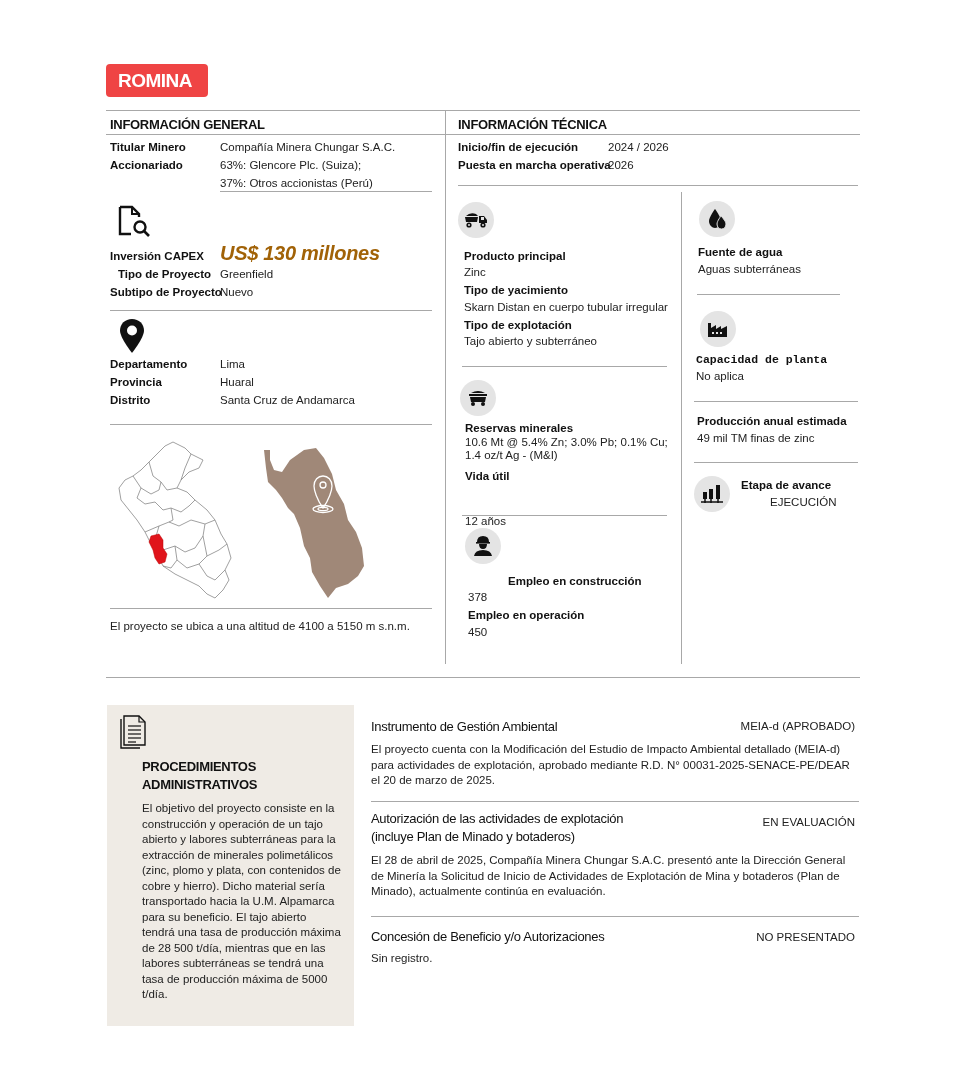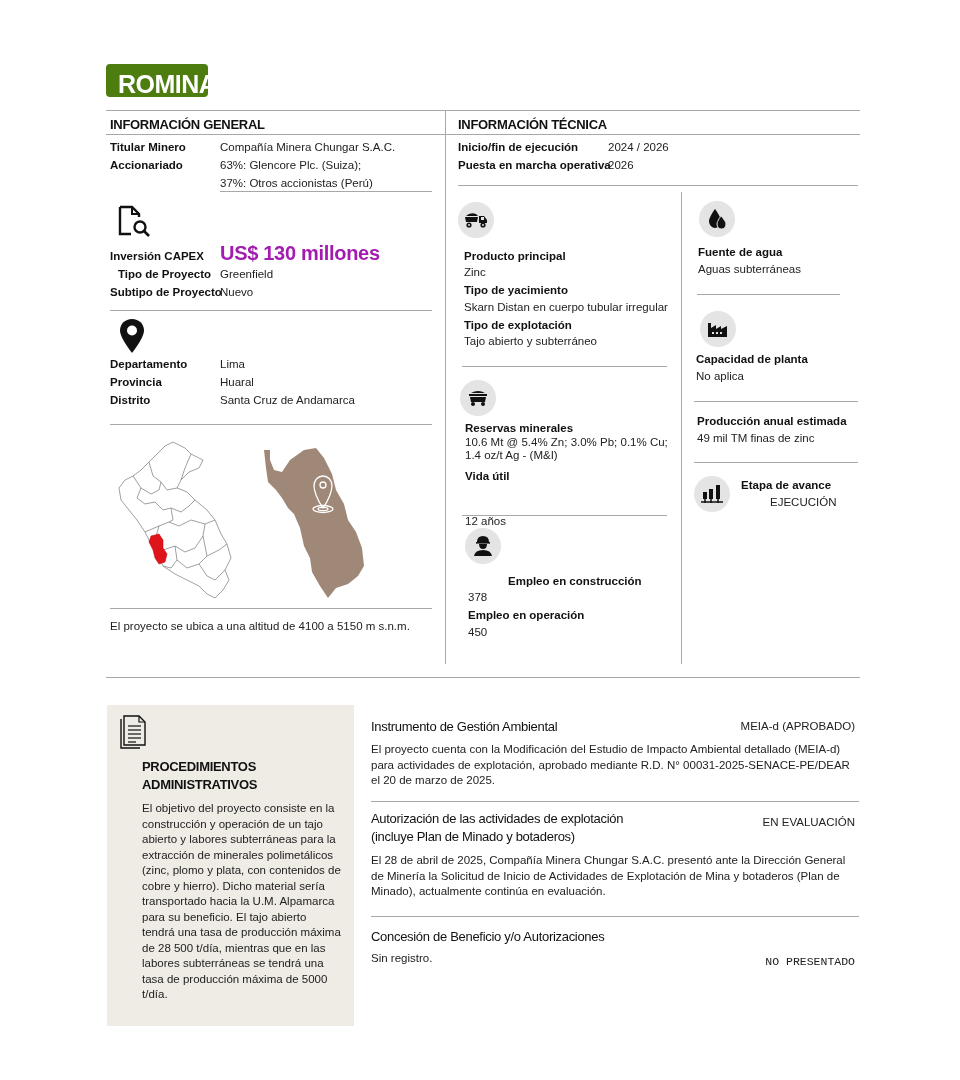--- a/index.html
+++ b/index.html
@@ -1,26 +1,26 @@
 <!DOCTYPE html>
 <html><head>
 <meta charset="utf-8">
 <style>
   * { box-sizing: border-box; margin: 0; padding: 0; }
   html, body { width: 960px; height: 1080px; background: #ffffff; overflow: hidden; }
   body { position: relative; font-family: "Liberation Sans", sans-serif; color: #1a1a1a; font-size: 11.5px; }
   .abs { position: absolute; }
-  .tag { left: 106px; top: 64px; width: 102px; height: 33px; background: #4d7c0f; border-radius: 4px;
-         color: #fff; font-weight: bold; font-size: 25px; letter-spacing: -0.5px; padding: 6px 0 0 12px; }
+  .tag { left: 106px; top: 64px; width: 102px; height: 33px; background: #ef4444; border-radius: 4px;
+         color: #fff; font-weight: bold; font-size: 19px; letter-spacing: -0.5px; padding: 6px 0 0 12px; }
   .hline { height: 1px; background: #a8a8a8; }
   .vline { width: 1px; background: #a8a8a8; }
   .sec-title { font-weight: bold; font-size: 13px; letter-spacing: -0.3px; color: #111; }
   .lbl { font-weight: bold; font-size: 11.5px; color: #111; }
   .val { font-size: 11.5px; color: #222; }
-  .big { font-weight: bold; font-size: 20px; letter-spacing: -0.3px; color: #a21caf; }
+  .big { font-weight: bold; font-size: 20px; letter-spacing: -0.3px; color: #a16207; font-style: italic; }
   .circle { width: 36px; height: 36px; border-radius: 50%; background: #e4e4e4; display: flex; align-items: center; justify-content: center; }
   .proc-box { left: 107px; top: 705px; width: 247px; height: 321px; background: #efebe5; }
   .proc-text { font-size: 11.5px; line-height: 15.5px; color: #222; }
   .item-title { font-weight: normal; font-size: 13px; letter-spacing: -0.3px; color: #111; line-height: 18px; }
   .item-status { font-size: 11.5px; color: #222; text-align: right; }
   .item-body { font-size: 11.5px; line-height: 15.5px; color: #222; }
 </style>
 </head>
 <body>
 
@@ -176,21 +176,21 @@
 <div class="abs hline" style="left:697px; top:294px; width:143px;"></div>
 
 <div class="abs circle" style="left:700px; top:311px;">
   <svg width="22" height="18" viewBox="0 0 22 18">
     <path d="M1 17 V3 H4 V8 L9 5 V9 L14 6 V9 L20 6 V17 Z" fill="#111"></path>
     <rect x="5" y="12" width="2" height="2" fill="#e4e4e4"></rect>
     <rect x="9" y="12" width="2" height="2" fill="#e4e4e4"></rect>
     <rect x="13" y="12" width="2" height="2" fill="#e4e4e4"></rect>
   </svg>
 </div>
-<div class="abs lbl" style="left:696px; top:353px;">Capacidad de planta</div>
+<div class="abs lbl" style="left:696px; top:353px;font-family:Liberation Mono, monospace;">Capacidad de planta</div>
 <div class="abs val" style="left:696px; top:370px;">No aplica</div>
 <div class="abs hline" style="left:694px; top:401px; width:164px;"></div>
 
 <div class="abs lbl" style="left:697px; top:415px;">Producción anual estimada</div>
 <div class="abs val" style="left:697px; top:432px;">49 mil TM finas de zinc</div>
 <div class="abs hline" style="left:694px; top:462px; width:164px;"></div>
 
 <div class="abs circle" style="left:694px; top:476px;">
   <svg width="24" height="20" viewBox="0 0 24 20">
     <rect x="3" y="8" width="4" height="7" fill="#111"></rect>
@@ -228,14 +228,14 @@
 <div class="abs item-status" style="right:105px; top:720px;">MEIA-d (APROBADO)</div>
 <div class="abs item-body" style="left:371px; top:742px; width:488px;">El proyecto cuenta con la Modificación del Estudio de Impacto Ambiental detallado (MEIA-d) para actividades de explotación, aprobado mediante R.D. N° 00031-2025-SENACE-PE/DEAR el 20 de marzo de 2025.</div>
 <div class="abs hline" style="left:371px; top:801px; width:488px;"></div>
 
 <div class="abs item-title" style="left:371px; top:810px; width:290px;">Autorización de las actividades de explotación (incluye Plan de Minado y botaderos)</div>
 <div class="abs item-status" style="right:105px; top:816px;">EN EVALUACIÓN</div>
 <div class="abs item-body" style="left:371px; top:853px; width:488px;">El 28 de abril de 2025, Compañía Minera Chungar S.A.C. presentó ante la Dirección General de Minería la Solicitud de Inicio de Actividades de Explotación de Mina y botaderos (Plan de Minado), actualmente continúa en evaluación.</div>
 <div class="abs hline" style="left:371px; top:916px; width:488px;"></div>
 
 <div class="abs item-title" style="left:371px; top:928px;">Concesión de Beneficio y/o Autorizaciones</div>
-<div class="abs item-status" style="right:105px; top:955px;font-family:Liberation Mono, monospace;">NO PRESENTADO</div>
+<div class="abs item-status" style="right:105px; top:931px;">NO PRESENTADO</div>
 <div class="abs item-body" style="left:371px; top:951px; width:488px;">Sin registro.</div>
 
 </body></html>

